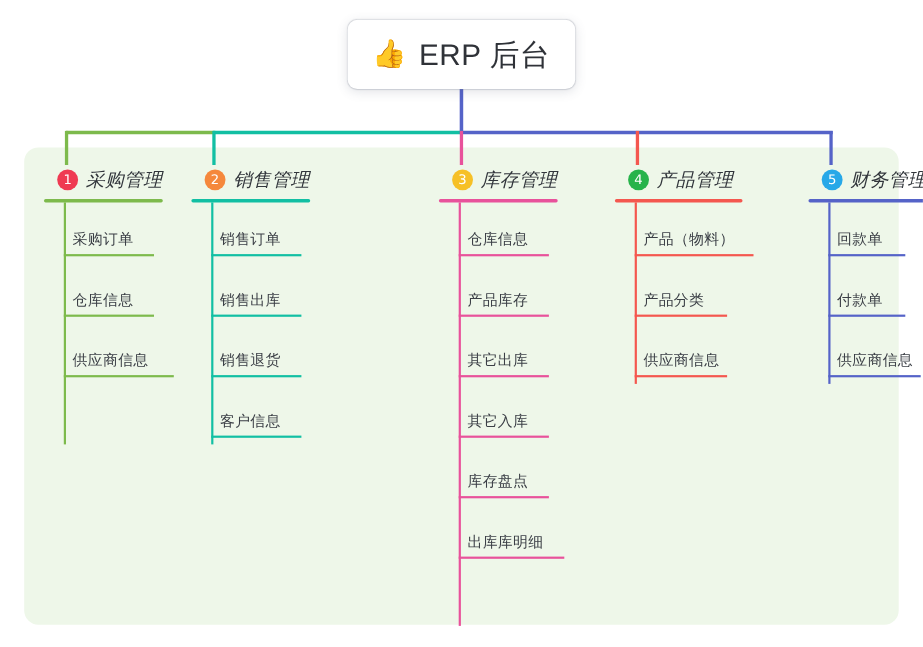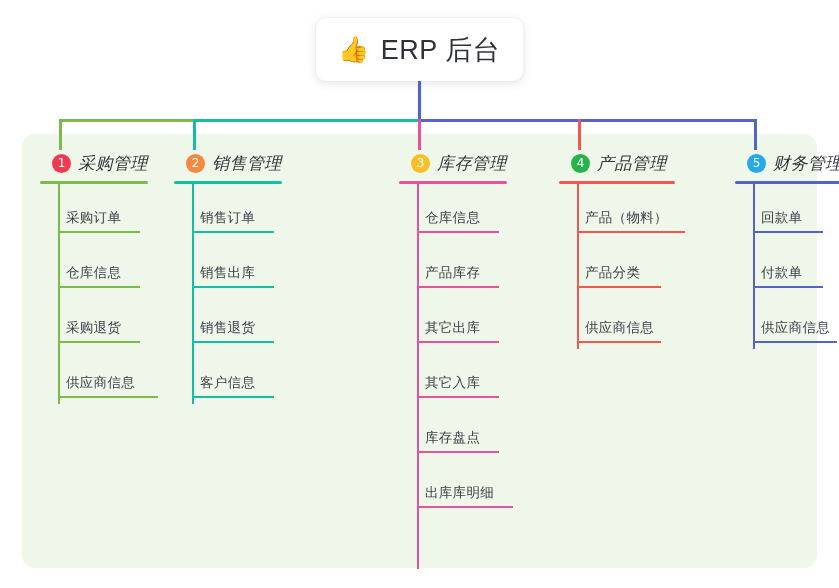--- a/index.html
+++ b/index.html
@@ -176,24 +176,20 @@
       <div class="spine" style="height: 220px; left: 18px; background: rgb(125, 186, 76);"></div>
       <div class="leaf">
         <span class="leaf-text">采购订单</span>
         <span class="leaf-rule" style="width: 82px; background: rgb(125, 186, 76);"></span>
       </div>
       <div class="leaf">
         <span class="leaf-text">仓库信息</span>
         <span class="leaf-rule" style="width: 82px; background: rgb(125, 186, 76);"></span>
       </div>
       <div class="leaf">
-        <span class="leaf-text">采购退货</span>
-        <span class="leaf-rule" style="width: 82px; background: rgb(125, 186, 76);"></span>
-      </div>
-      <div class="leaf">
         <span class="leaf-text">供应商信息</span>
         <span class="leaf-rule" style="width: 100px; background: rgb(125, 186, 76);"></span>
       </div>
     </div>
   </div>
 
   <div class="branch" style="left:174px; top:150px; width:150px;">
     <div class="branch-head">
       <span class="badge" style="background: rgb(245, 136, 60);">2</span>
       <span class="branch-label">销售管理</span>

